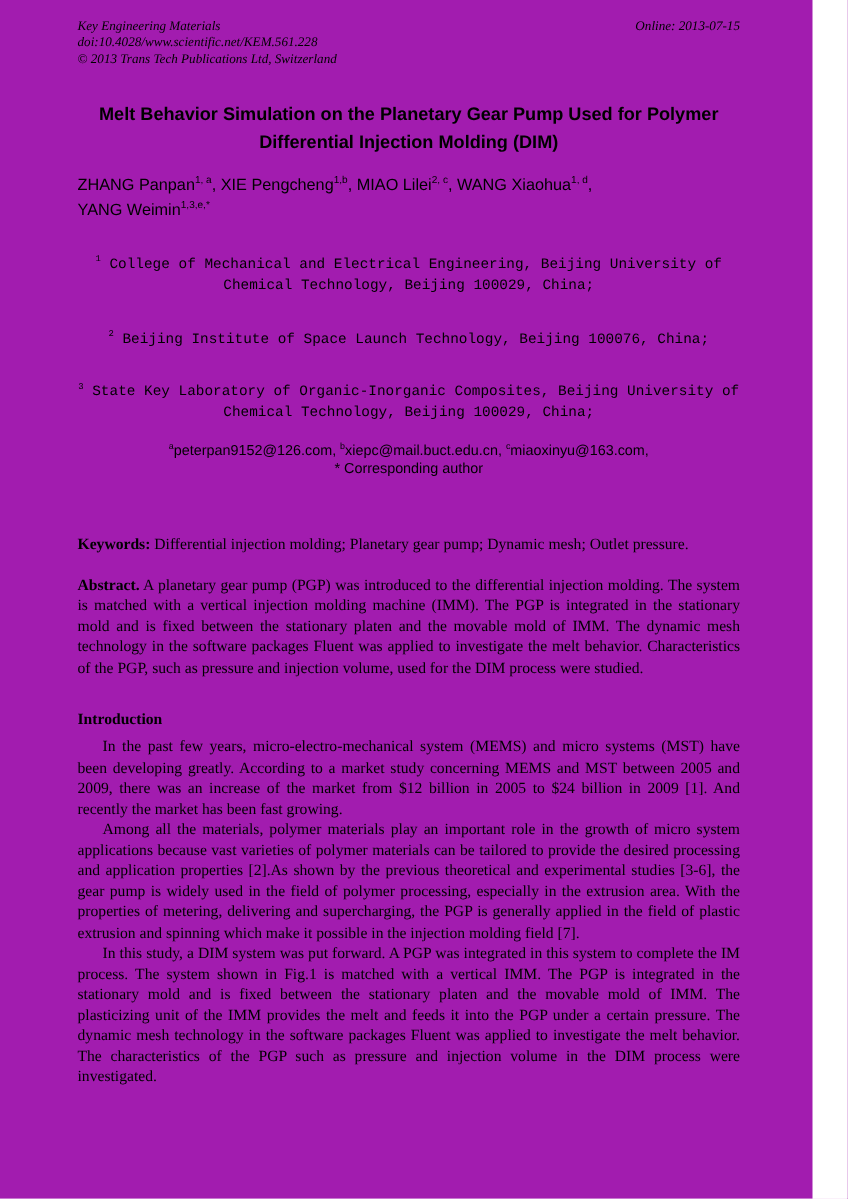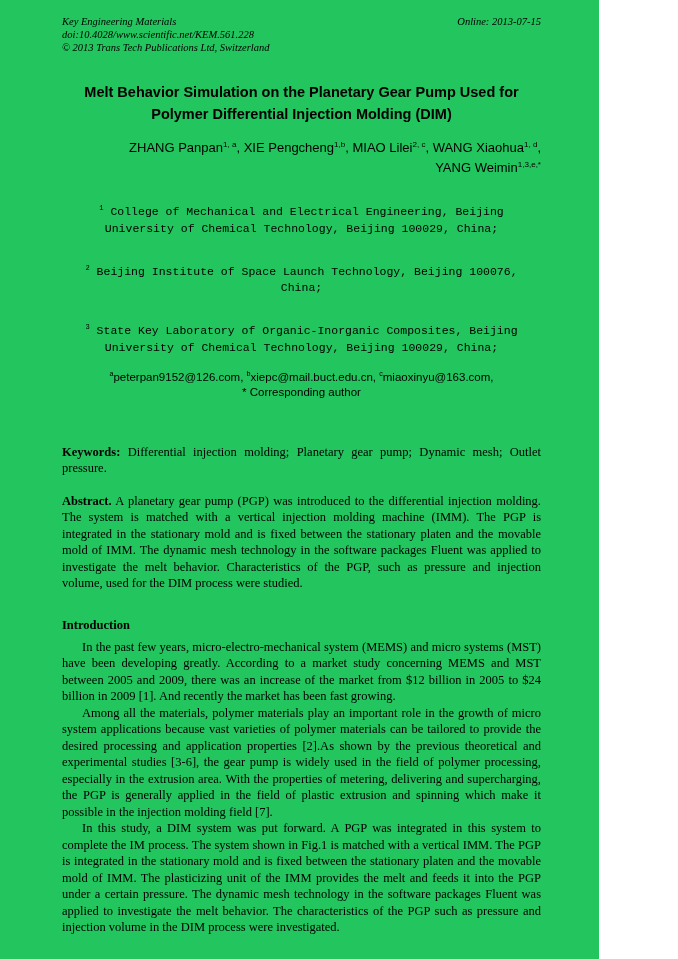--- a/index.html
+++ b/index.html
@@ -1,21 +1,21 @@
 <!DOCTYPE html>
 <html><head>
 <meta charset="utf-8">
 <style>
   html, body { margin: 0; padding: 0; background: #ffffff; }
   .page {
     position: relative;
-    width: 599px;
+    width: 650px;
     height: 959px;
     box-sizing: border-box;
-    background: #22c55e;
+    background: #a21caf;
     padding: 16px 58px 0 62px;
     color: #000;
     font-family: "Liberation Serif", serif;
     overflow: hidden;
   }
   
   .header {
     display: flex;
     justify-content: space-between;
     align-items: flex-start;
@@ -32,21 +32,21 @@
     margin: 28px auto 0 auto;
     max-width: 560px;
     text-align: center;
     font-family: "Liberation Sans", sans-serif;
     font-weight: bold;
     font-size: 14.5px;
     line-height: 1.5;
   }
   .authors {
     margin-top: 12px;
-    text-align: right;
+    text-align: left;
     font-family: "Liberation Sans", sans-serif;
     font-size: 13px;
     line-height: 1.55;
   }
   .authors sup, .affil sup, .emails sup {
     font-size: 0.62em;
     line-height: 0;
   }
   .affil {
     margin-top: 26px;

